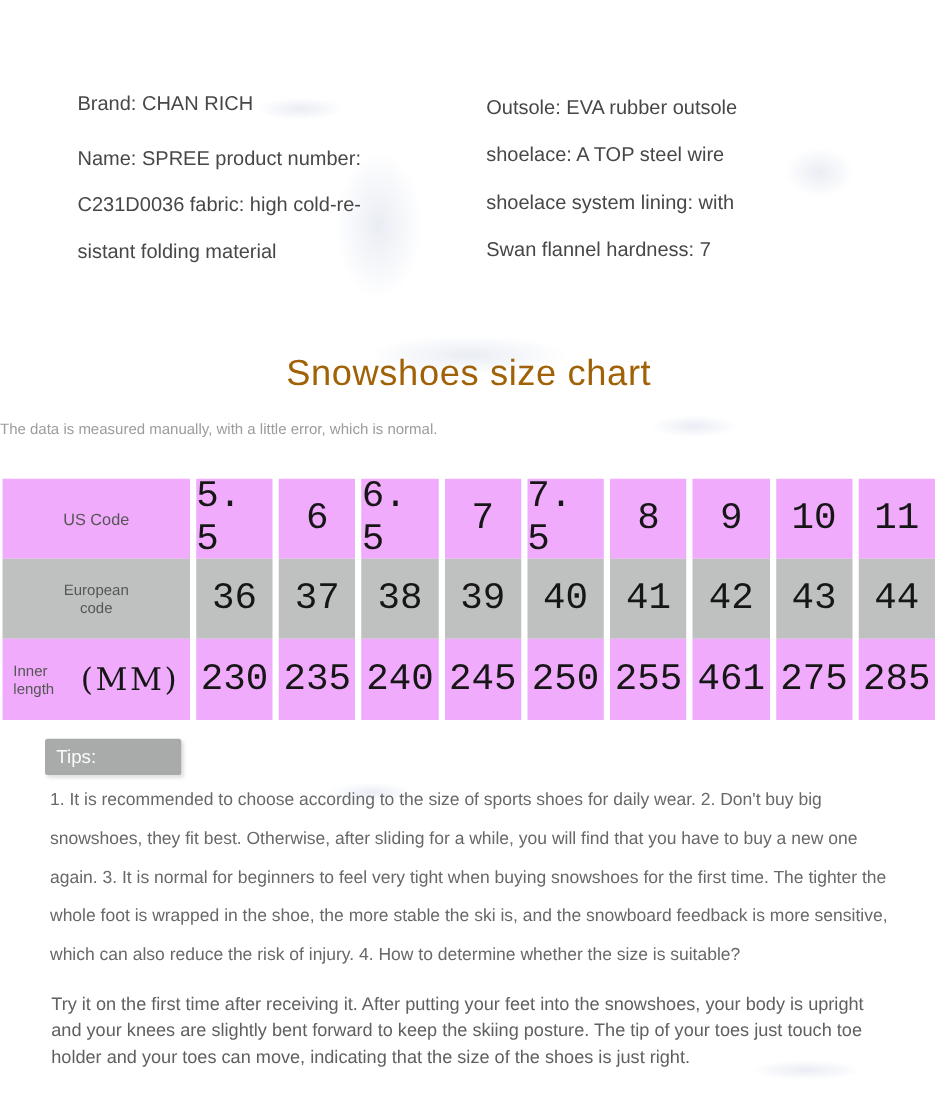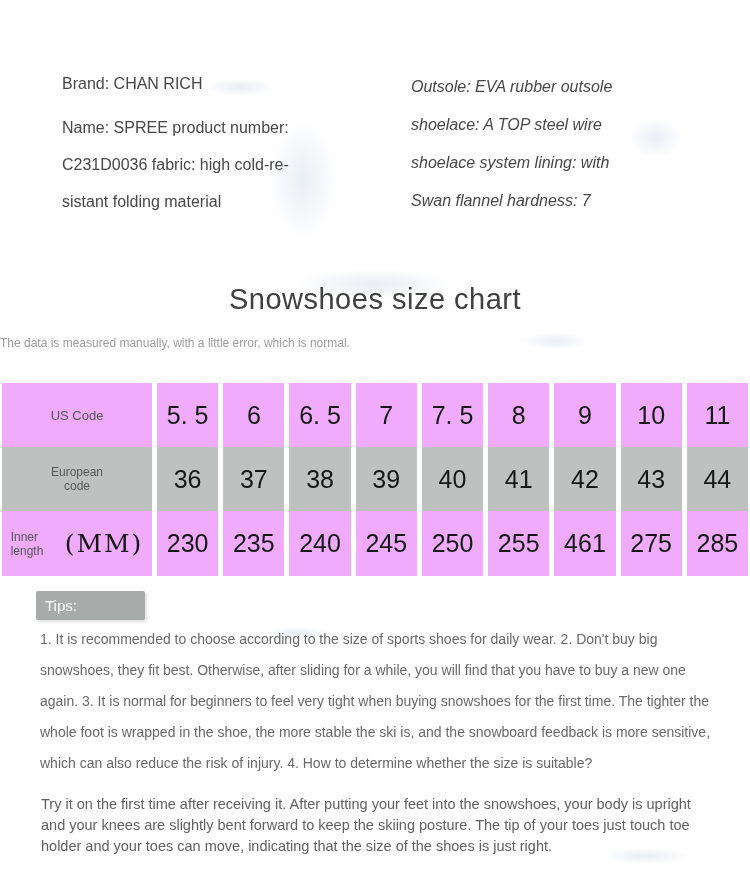--- a/index.html
+++ b/index.html
@@ -15,49 +15,49 @@
   
   .smudge {
     position: absolute;
     background: radial-gradient(ellipse at center, rgba(170,182,212,0.25) 0%, rgba(170,182,212,0.0) 70%);
     pointer-events: none;
   }
 
   
   .info-col { position: absolute; font-size: 16px; color: #474747; }
   .info-left  { top: 65px; left: 62px;  width: 310px; }
-  .info-right { top: 68px; left: 411px; width: 310px; font-style: italic; }
+  .info-right { top: 68px; left: 389px; width: 310px; }
   .info-line { line-height: 37px; white-space: nowrap; }
   .info-right .info-line { line-height: 38px; }
   .info-left .info-line.gap-after-first { margin-top: 7px; }
 
   
   .chart-title {
     position: absolute; top: 283px; left: 0; width: 750px;
-    text-align: center; font-size: 29px; color: #404040; letter-spacing: 0.5px;
+    text-align: center; font-size: 29px; color: #a16207; letter-spacing: 0.5px;
   }
   .chart-note {
     position: absolute; top: 336px; left: 0; width: 750px;
     text-align: left; font-size: 12px; color: #9c9c9c;
   }
 
   
   .size-table {
     position: absolute; top: 383px; left: 2px; width: 746px;
     display: grid;
     grid-template-columns: 150px repeat(9, 1fr);
     grid-template-rows: 64px 64px 65px;
     column-gap: 5px;
   }
   .cell { display: flex; align-items: center; justify-content: center; }
   .cell.light { background: #f0abfc; }
   .cell.dark  { background: #bfc0c0; }
   .cell.num {
-    font-family: Liberation Sans, sans-serif;
-    font-size: 25px; color: #161616;
+    font-family: Liberation Mono, monospace;
+    font-size: 30px; color: #161616;
   }
   .row-label { font-size: 13px; color: #565656; }
   .row-label.wrap-narrow { width: 64px; font-size: 12px; line-height: 14px; text-align: center; }
   .inner-label-wrap { display: flex; align-items: center; gap: 10px; }
   .inner-label-wrap .row-label { width: 44px; font-size: 12px; line-height: 14px; }
   .unit {
     font-family: "DejaVu Serif", serif;
     font-size: 25px; color: #161616; letter-spacing: 2px;
   }
 

